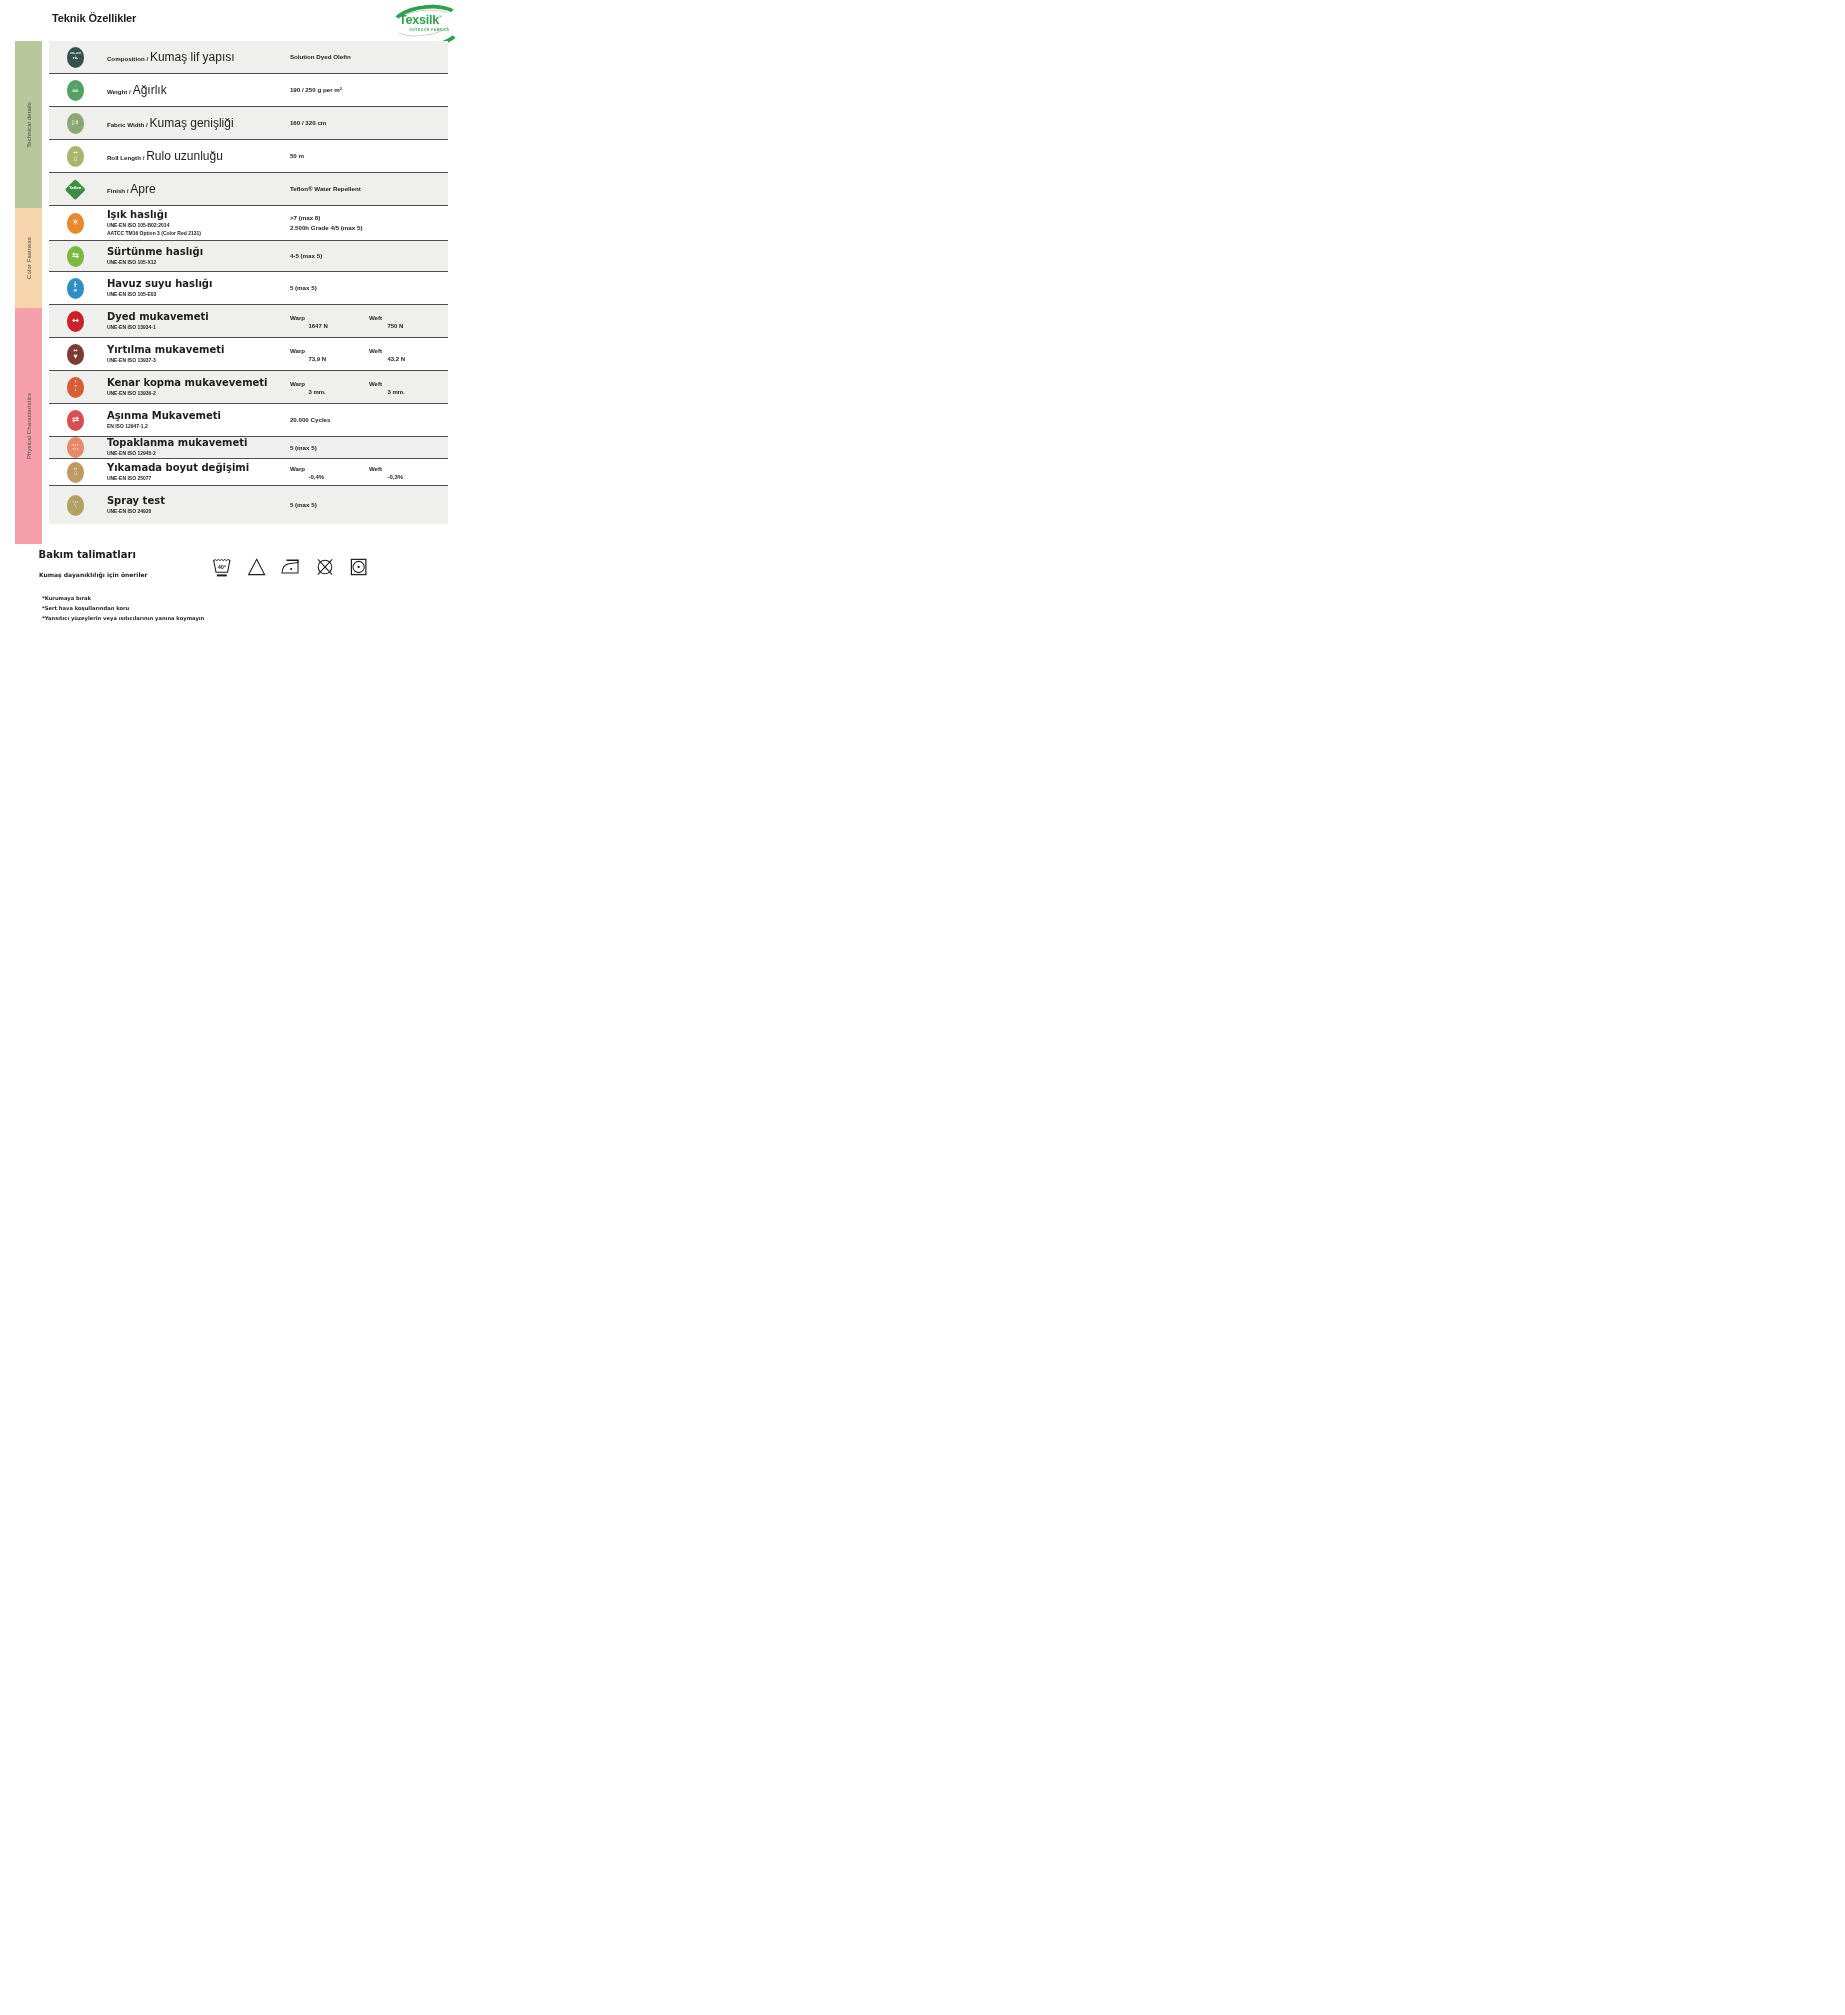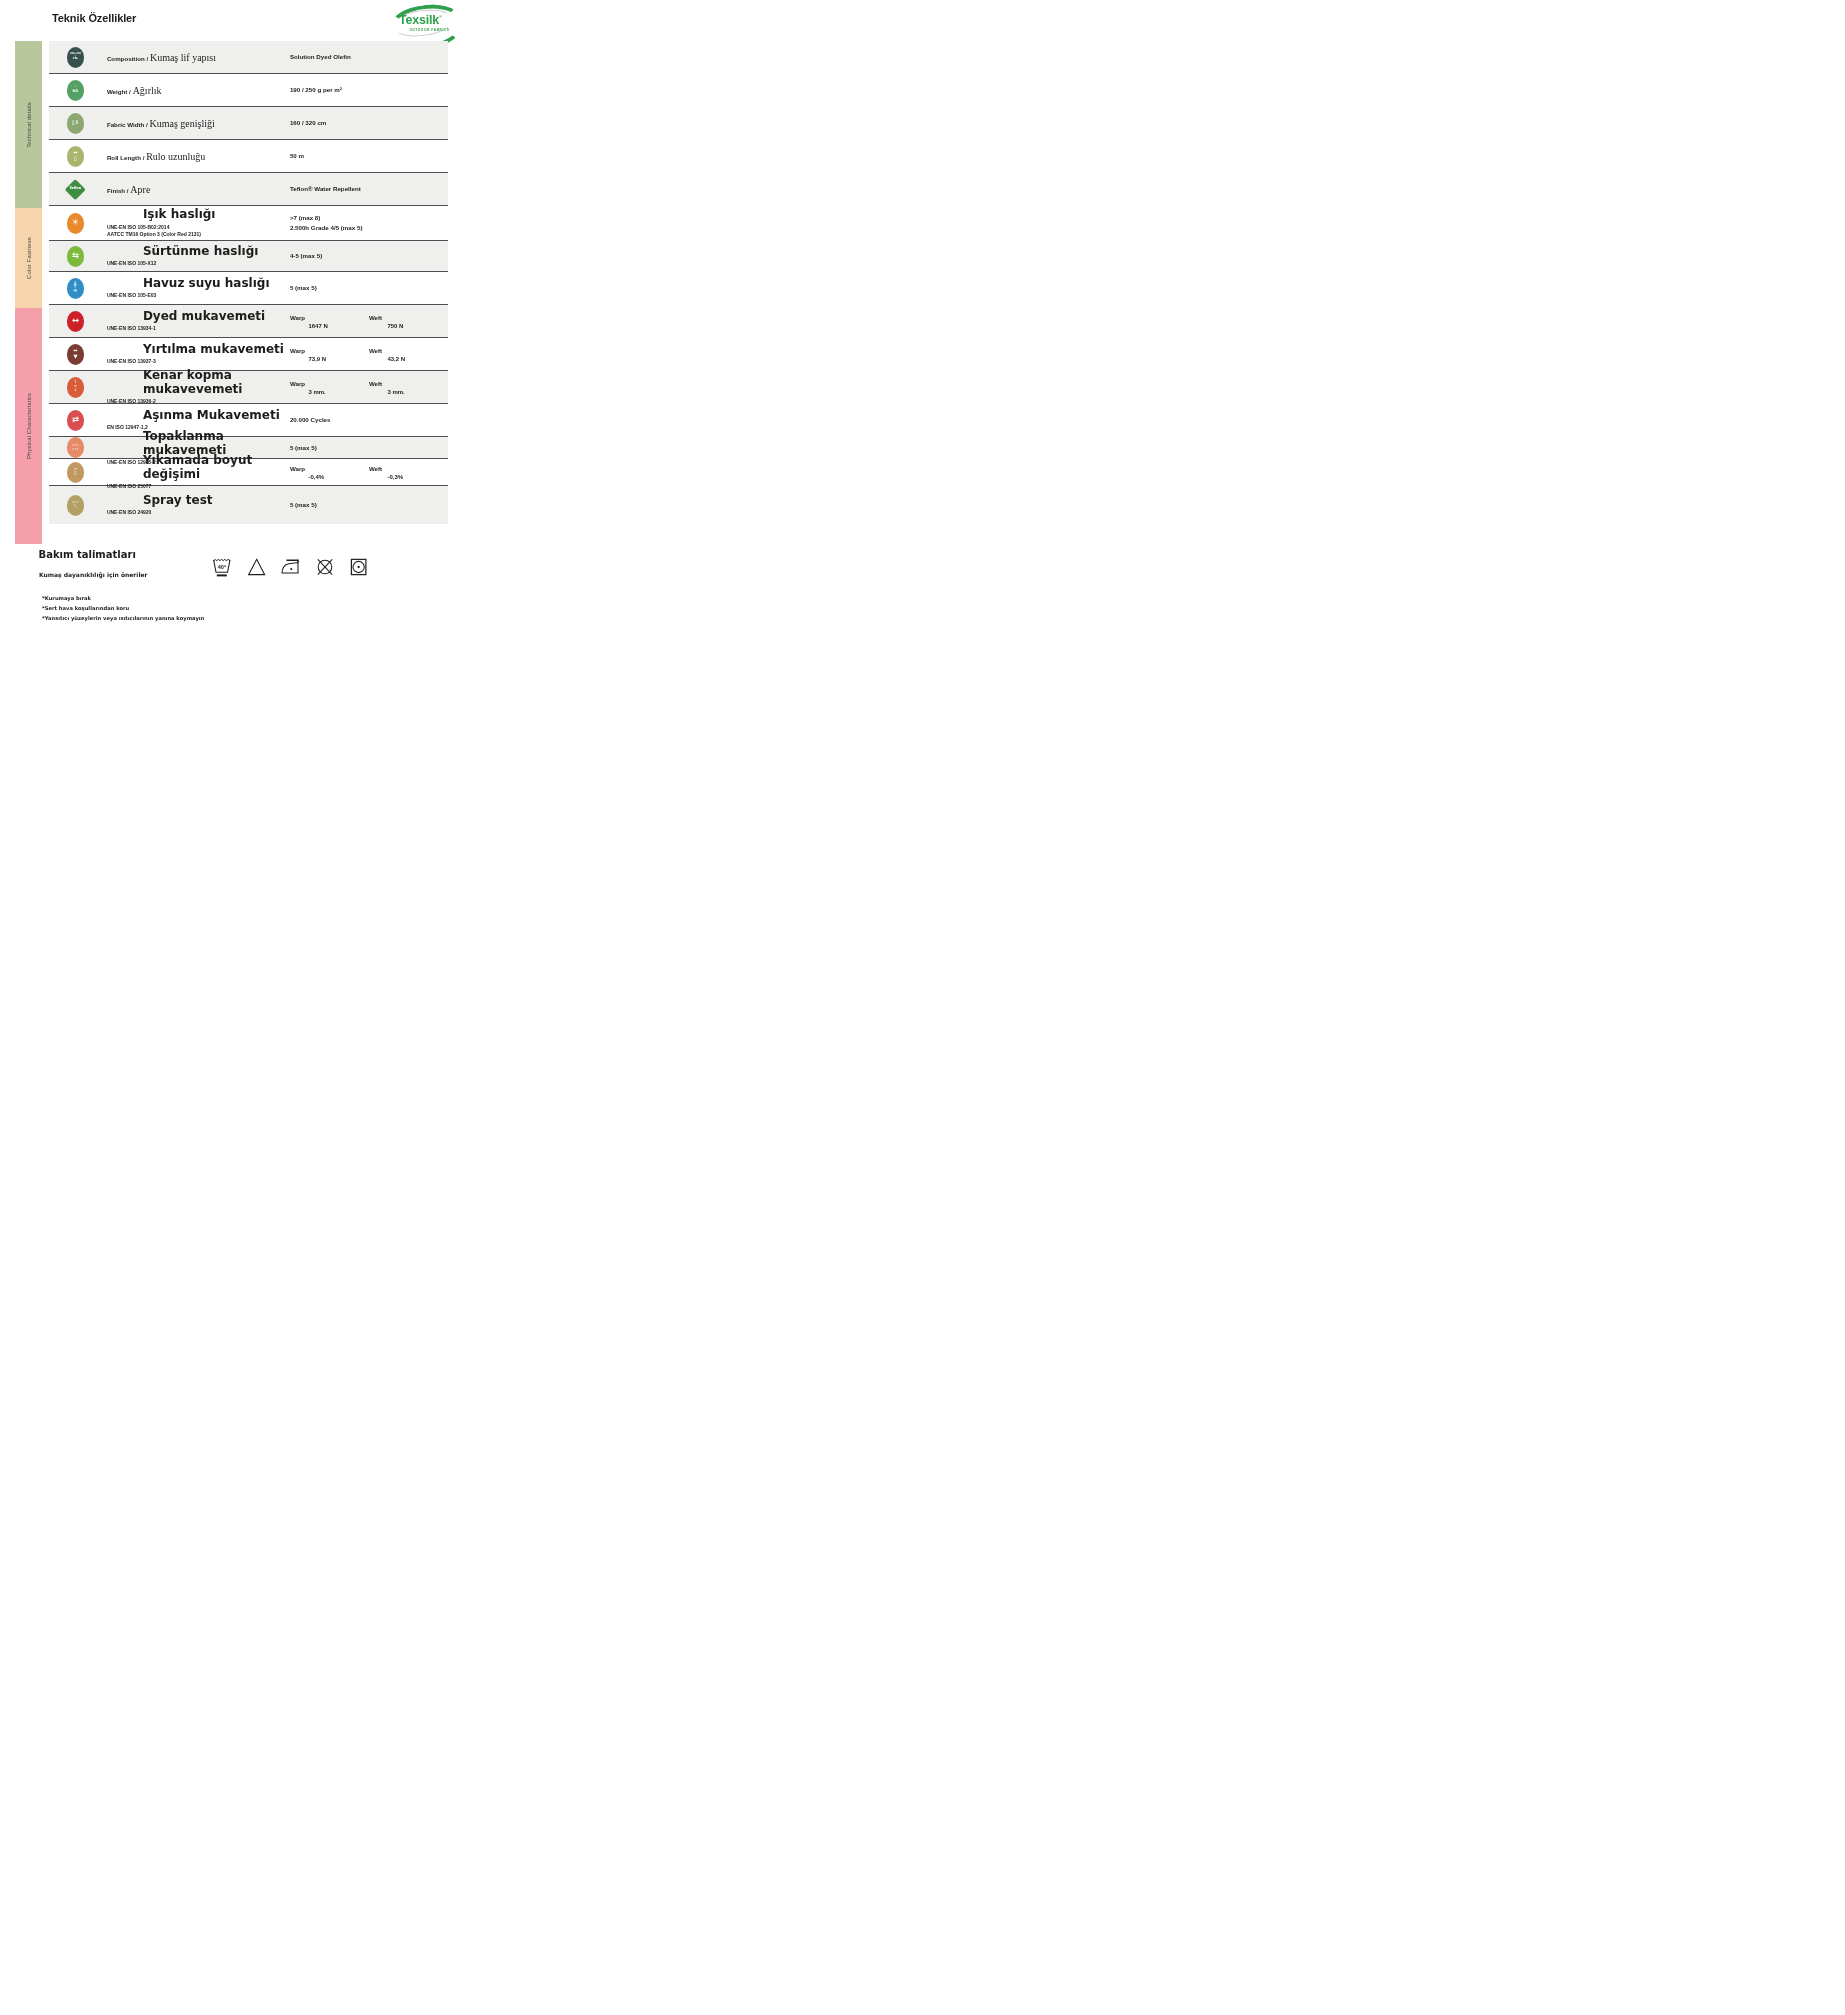--- a/index.html
+++ b/index.html
@@ -33,22 +33,22 @@
   .icon{width:17.7px;height:21px;border-radius:50%;display:flex;align-items:center;justify-content:center;
         color:#fff;font-weight:700;font-family:"DejaVu Sans",sans-serif;white-space:pre-line;
         text-align:center;line-height:1.1;flex:none;}
   .icon.diamond{width:14.5px;height:14.5px;border-radius:2px;transform:rotate(45deg);margin:3.2px 1.6px;}
   .icon.diamond .gl{transform:rotate(-45deg);}
   .g-xs{font-size:2.6px;} .g-s{font-size:3.6px;} .g-m{font-size:5.2px;} .g-l{font-size:8.5px;}
   .gl{display:block;white-space:pre-line;}
 
   .label-cell{flex:1;padding-right:2.4px;}
   .lab-en{font-size:6.2px;font-weight:700;}
-  .lab-tr{font-size:10px;font-family:Liberation Serif, serif;}
-  .lab-title{font-size:12px;font-weight:700;font-family:"DejaVu Sans",sans-serif;margin-left:36px;}
+  .lab-tr{font-size:12px;font-family:Liberation Sans, sans-serif;}
+  .lab-title{font-size:10px;font-weight:700;font-family:"DejaVu Sans",sans-serif;}
   .lab-std{font-size:5px;font-weight:700;margin-top:2.4px;white-space:pre-line;line-height:1.5;}
 
   .value-cell{width:158px;flex:none;box-sizing:border-box;}
   .val{font-size:6.2px;font-weight:700;white-space:pre-line;line-height:1.6;}
   .ww{display:flex;}
   .ww-col{width:79px;flex:none;}
   .ww-head{font-size:6.2px;font-weight:700;}
   .ww-num{font-size:6px;font-weight:700;padding-left:18.5px;margin-top:2px;}
 
   

